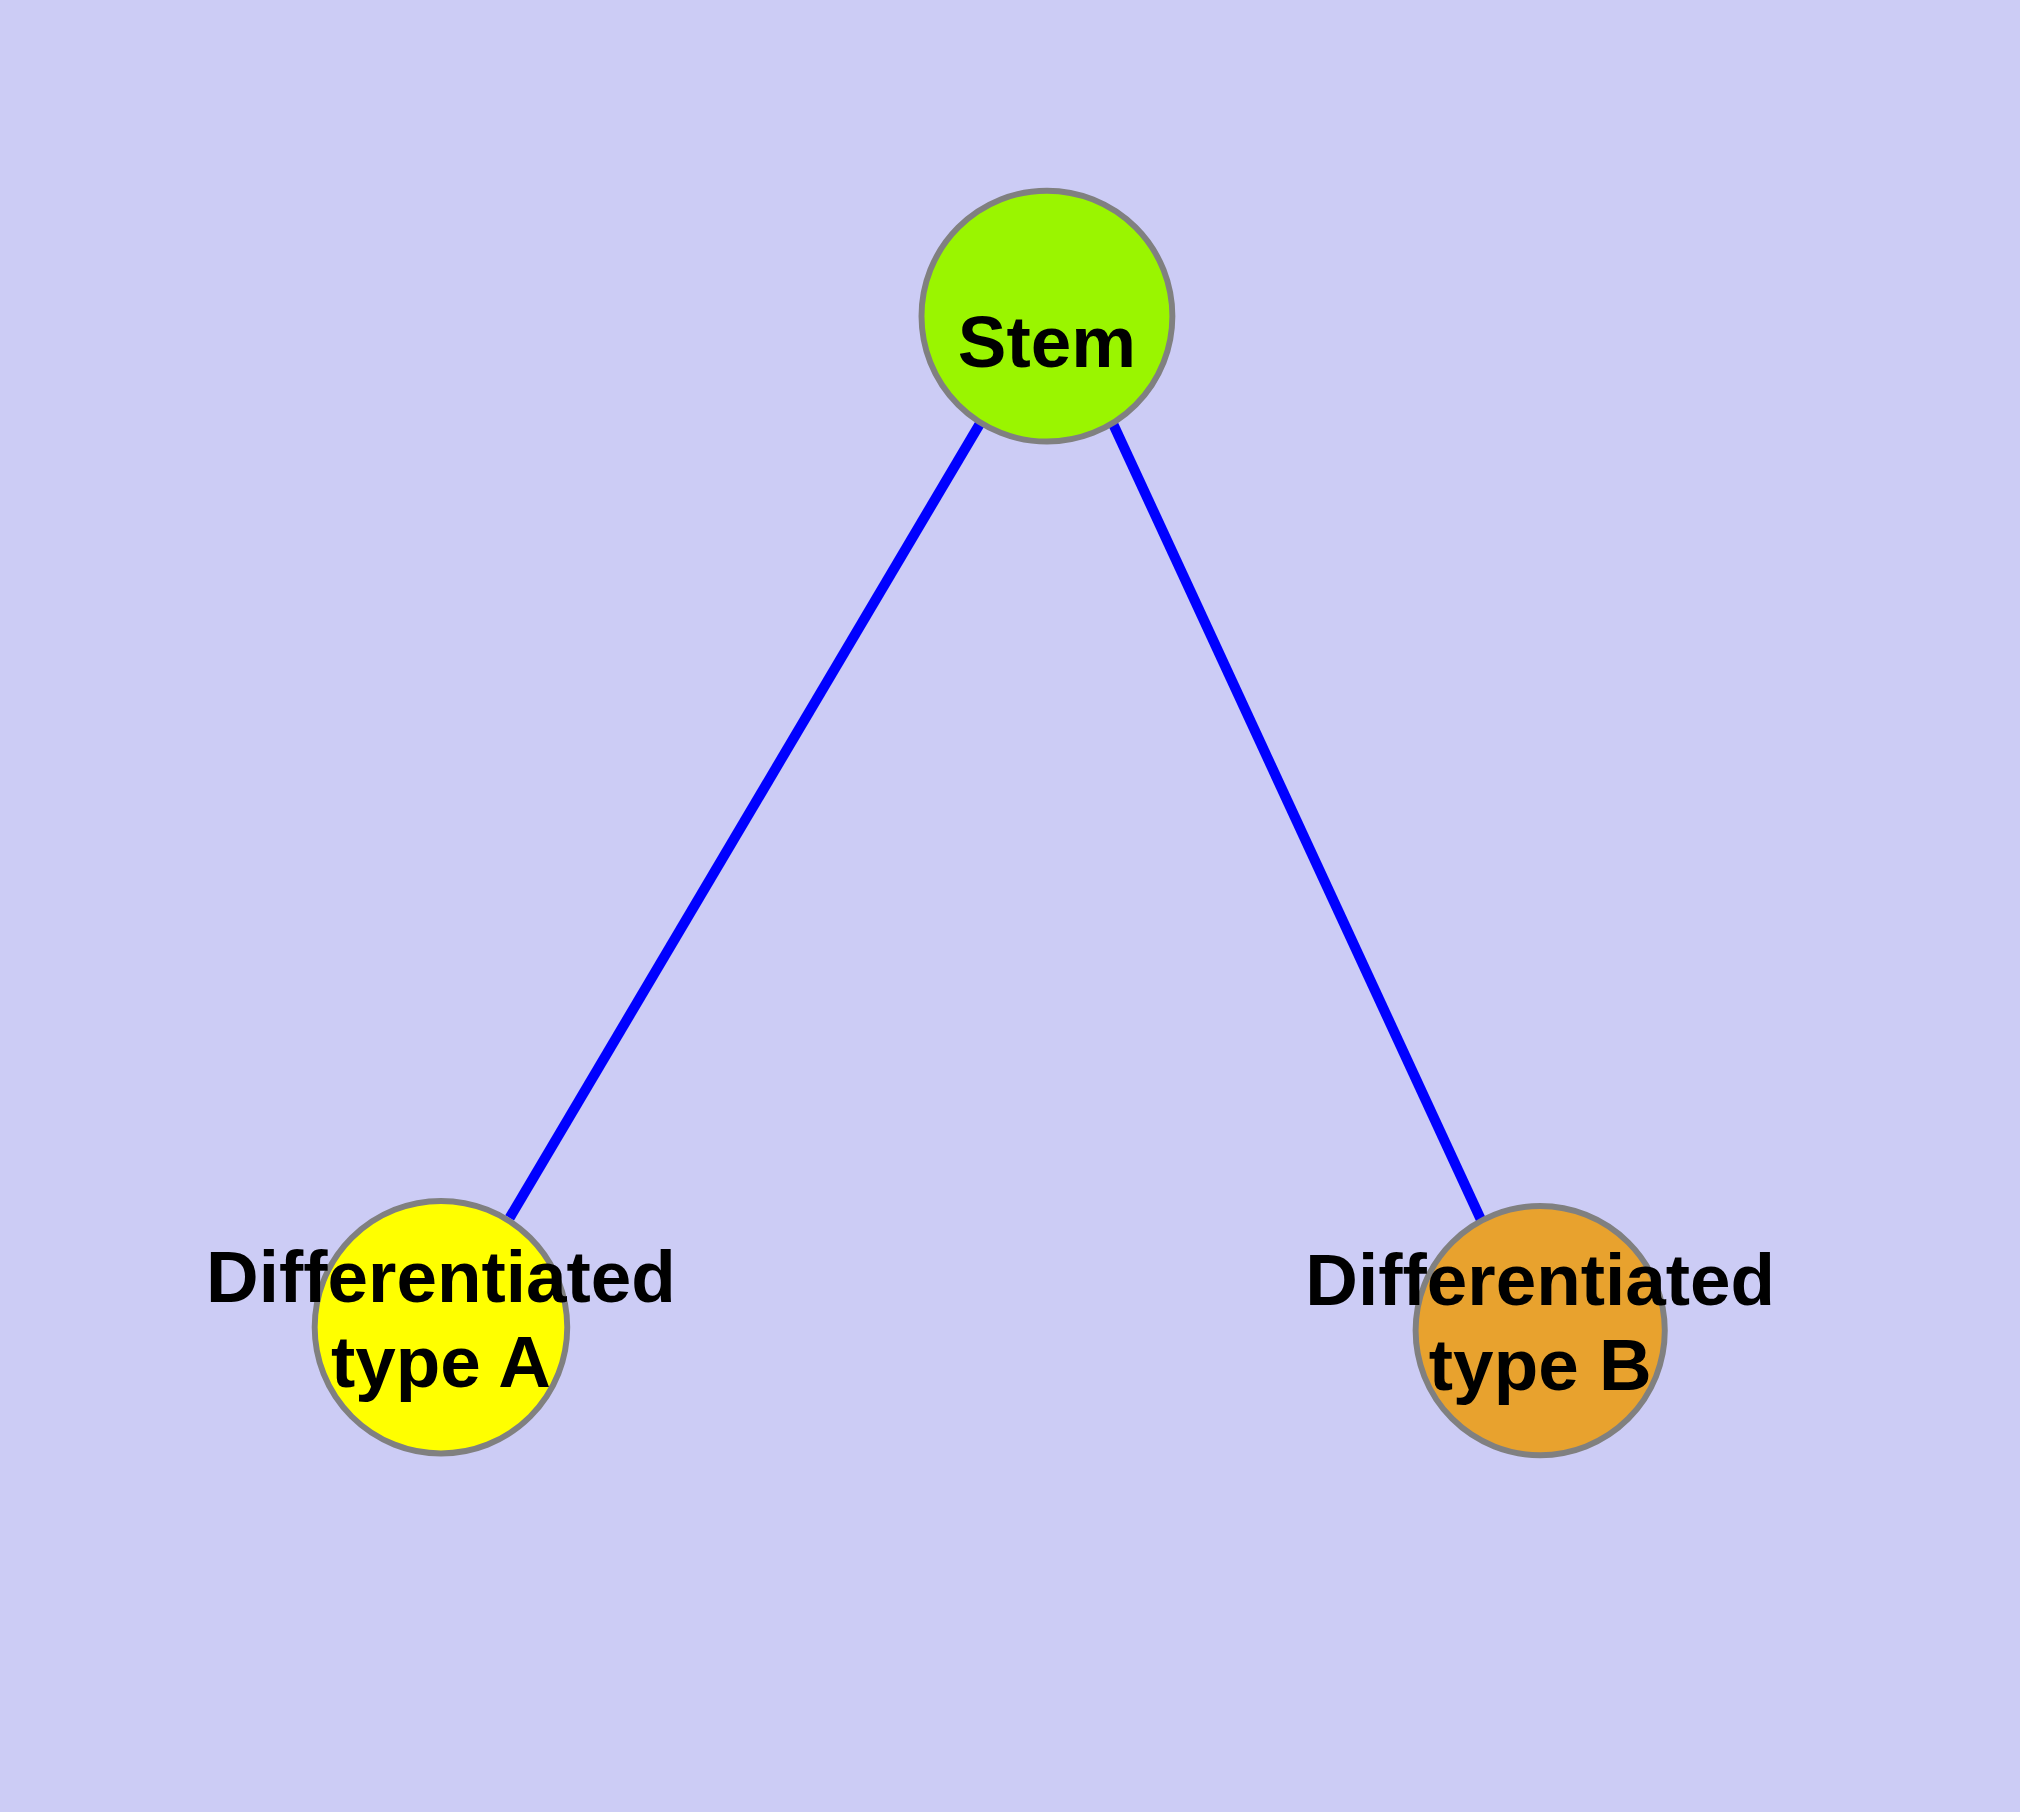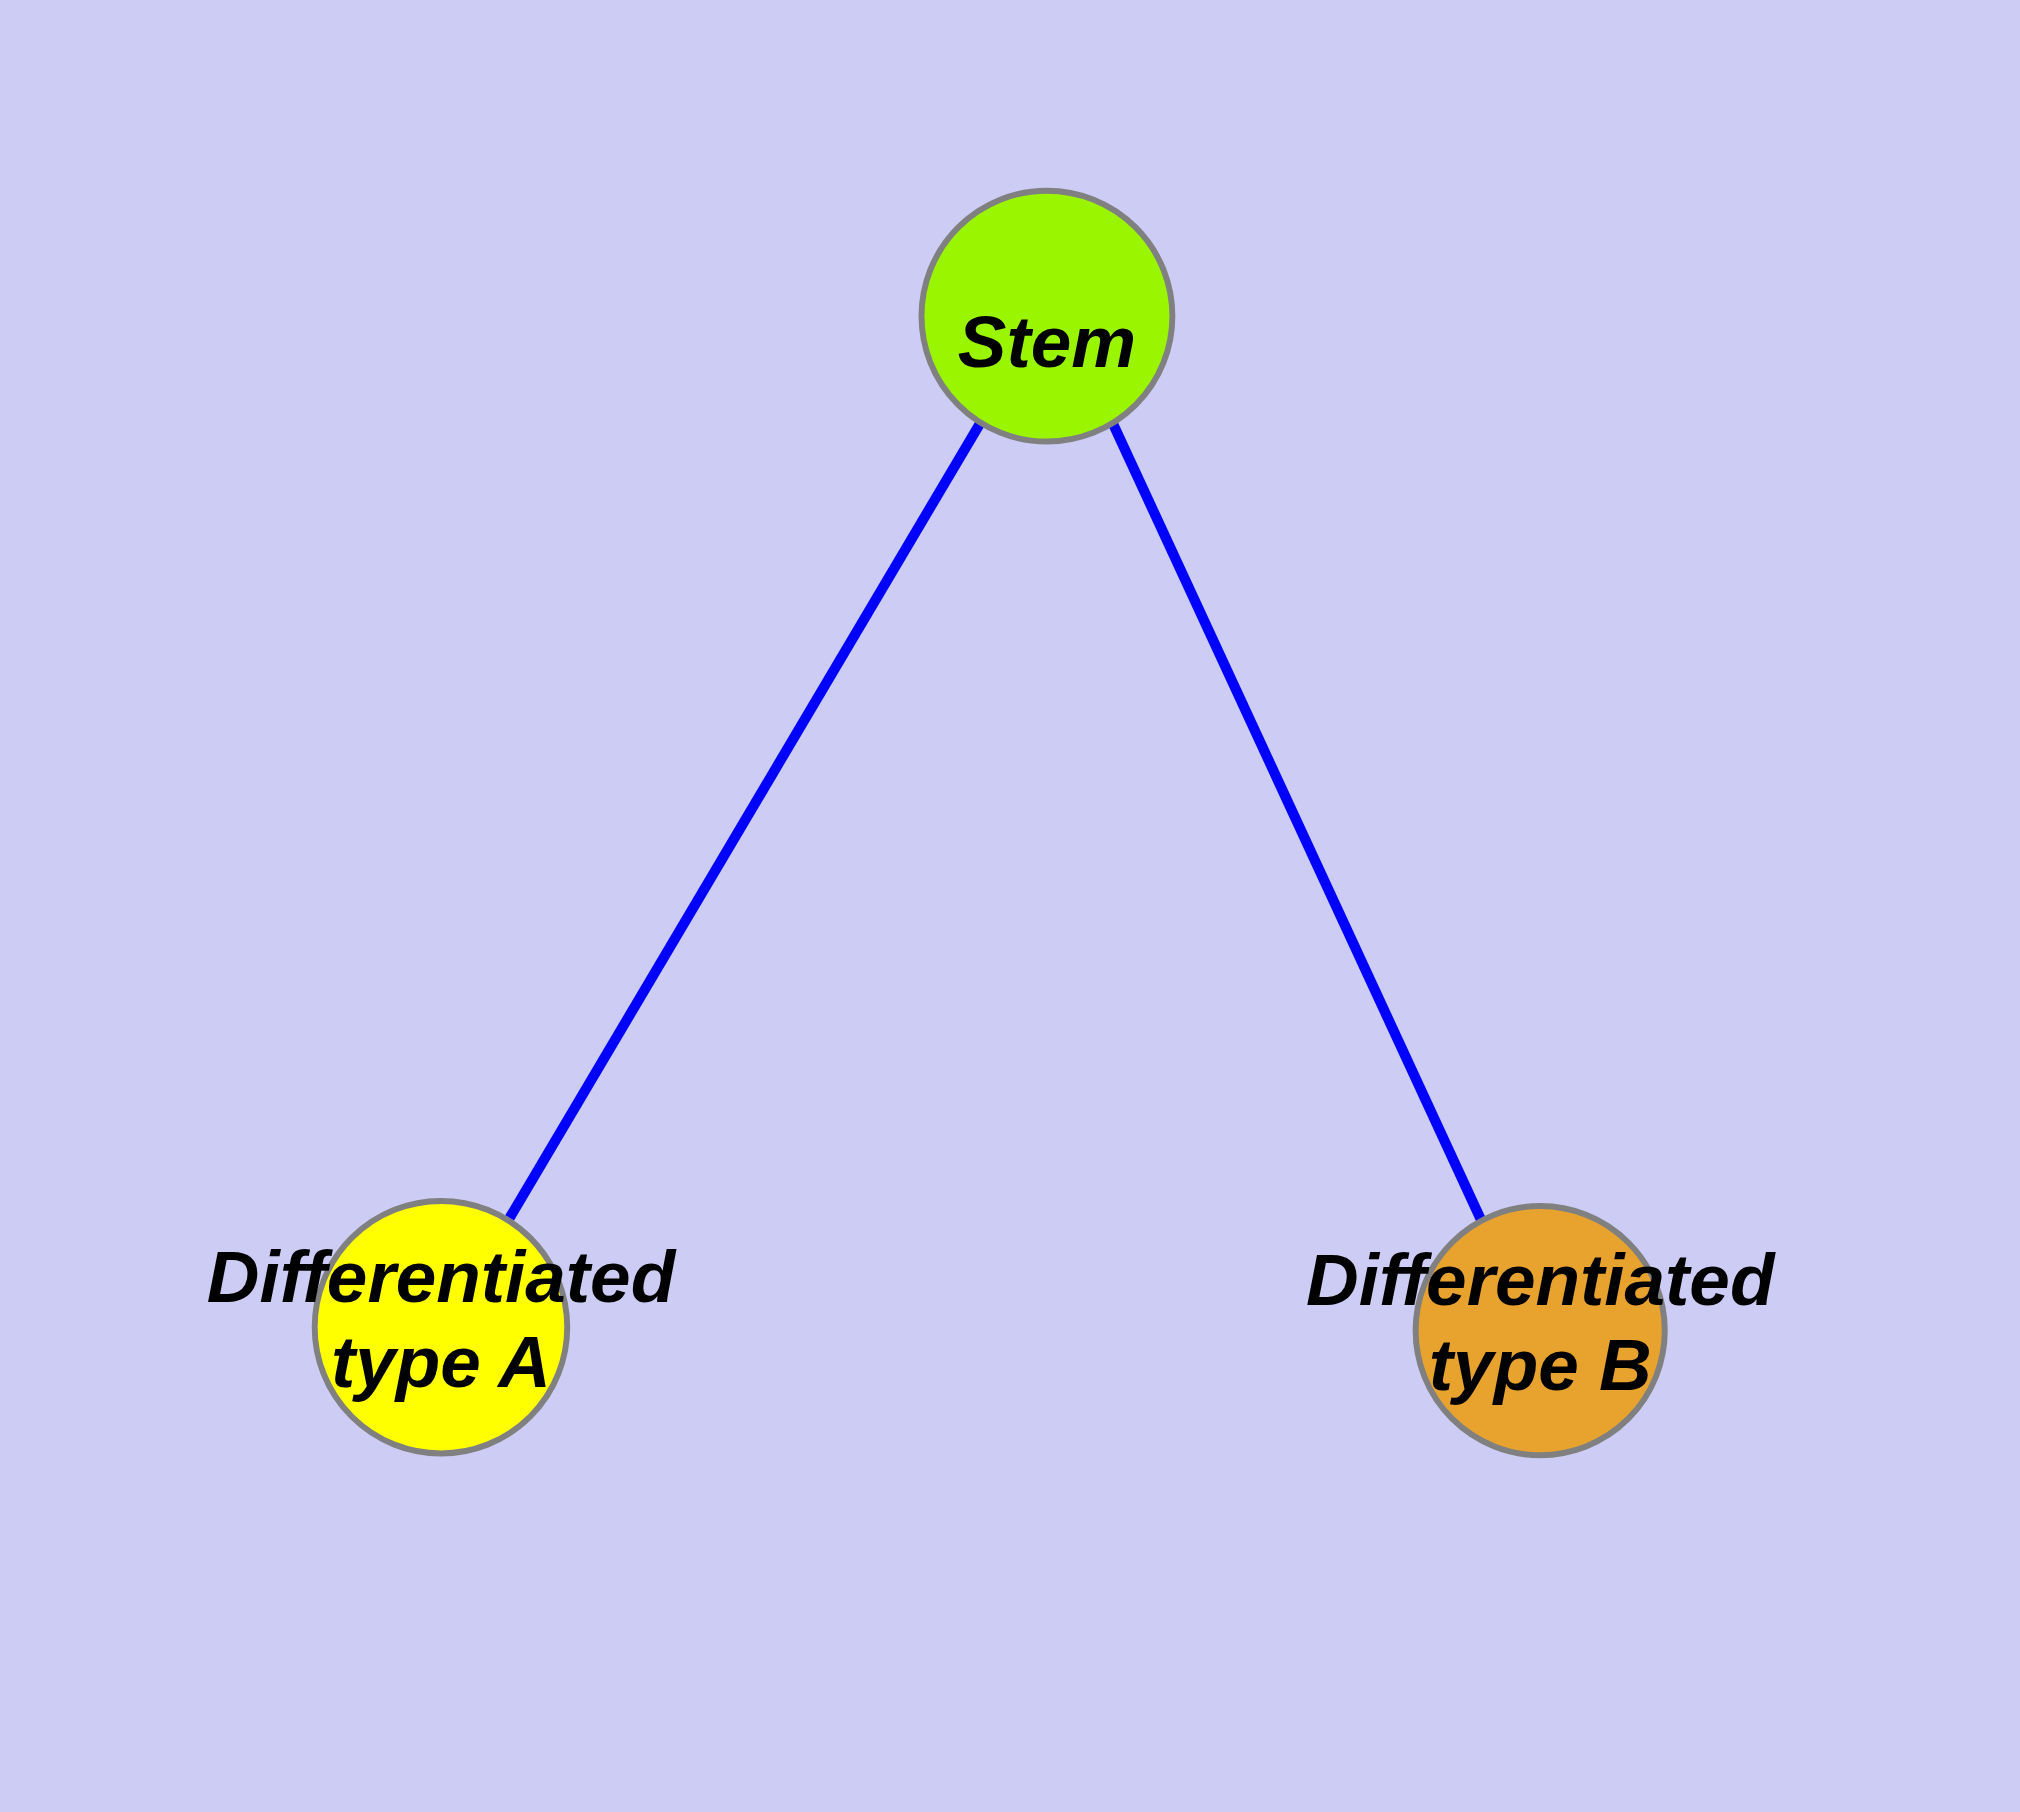--- a/index.html
+++ b/index.html
@@ -10,21 +10,20 @@
   }
   body {
     font-family: "Liberation Sans", sans-serif;
   }
   #canvas {
     position: relative;
     width: 2021px;
     height: 1812px;
     overflow: hidden;
     background: #ccccf5;
-    font-style: italic;
   }
   #graph-svg {
     position: absolute;
     left: 0;
     top: 0;
     width: 2021px;
     height: 1812px;
     display: block;
   }
   .node-label {

